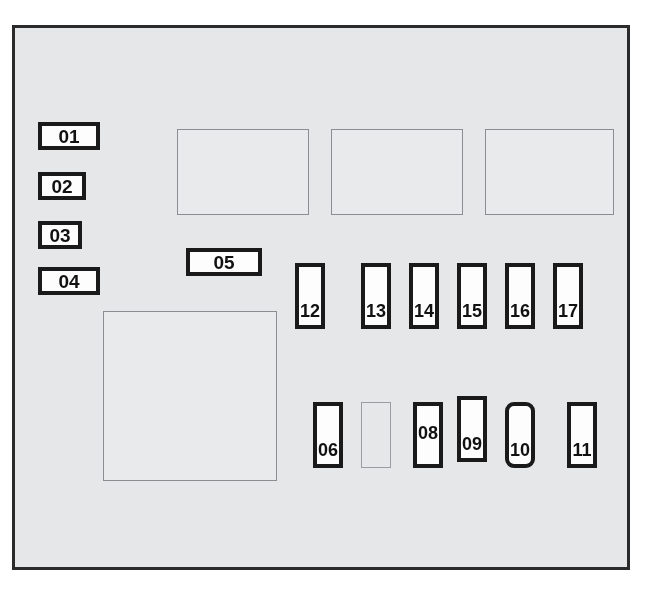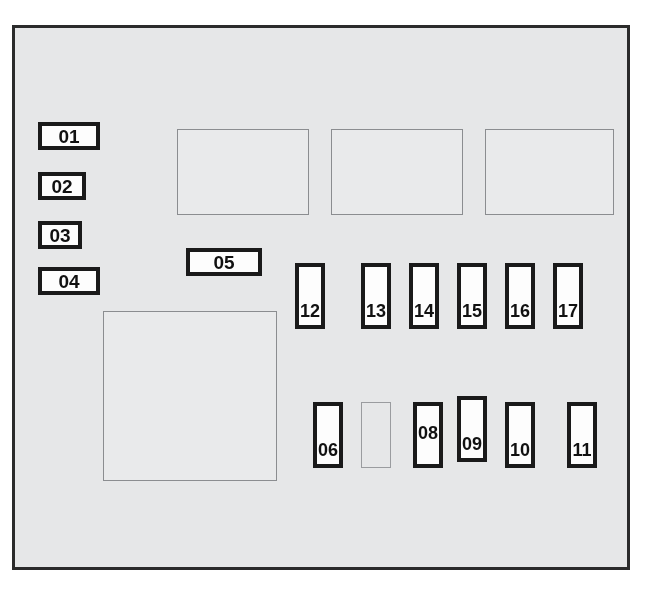--- a/index.html
+++ b/index.html
@@ -142,21 +142,21 @@
         <div class="module vert" style="left: 298px; top: 374px;">
           <span class="module-label">06</span>
         </div>
         <div class="plate empty-slot" style="left: 346px; top: 374px; width: 30px; height: 66px;"></div>
         <div class="module vert" style="left: 398px; top: 374px; align-items: center;">
           <span class="module-label">08</span>
         </div>
         <div class="module vert" style="left: 442px; top: 368px; justify-content: center;">
           <span class="module-label">09</span>
         </div>
-        <div class="module vert" style="left: 490px; top: 374px;">
+        <div class="module vert" style="left: 490px; top: 374px; border-radius: 9px;">
           <span class="module-label">10</span>
         </div>
         <div class="module vert" style="left: 552px; top: 374px; align-items: flex-end;">
           <span class="module-label">11</span>
         </div>
       </div>
 
   </div>
 </div>
 

